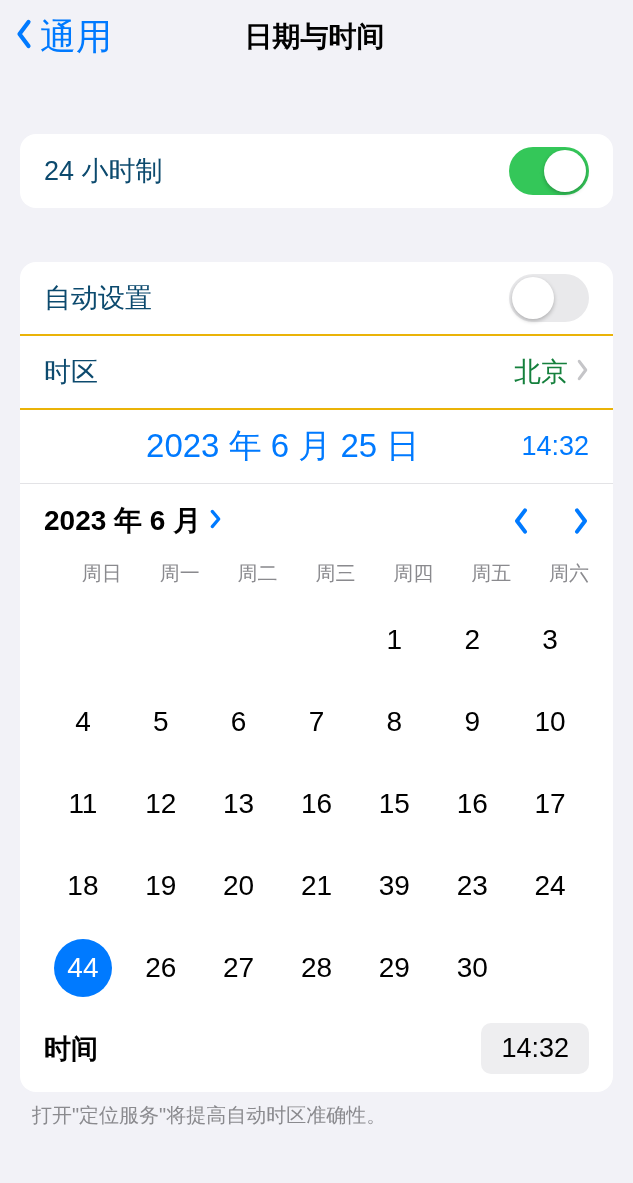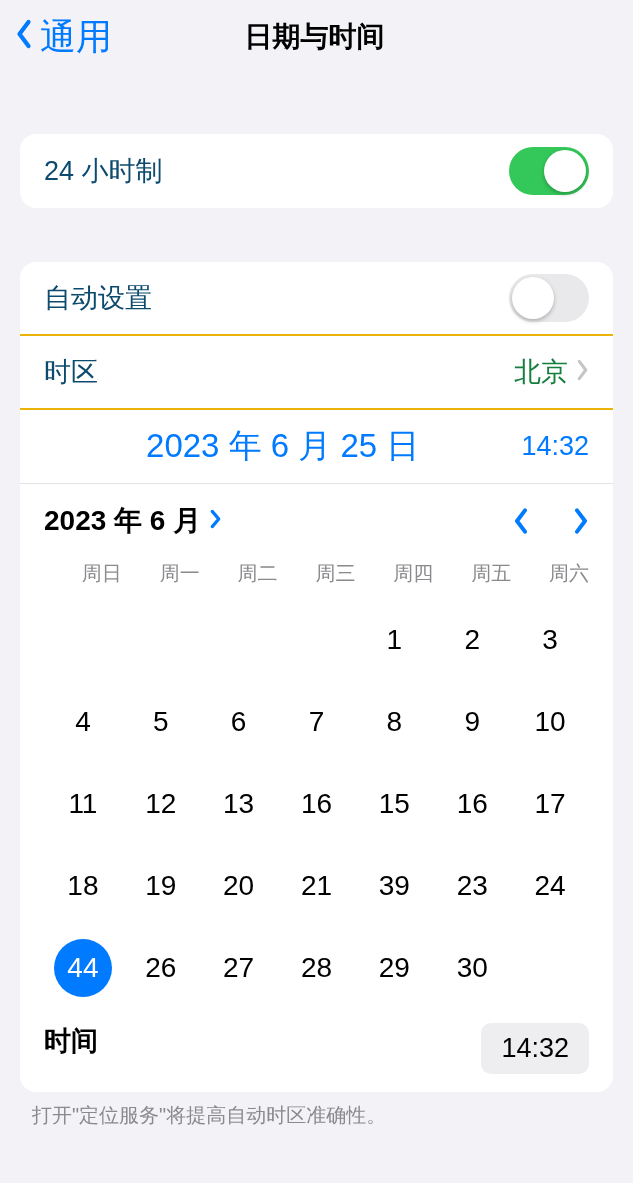--- a/index.html
+++ b/index.html
@@ -166,21 +166,21 @@
       background: #007aff;
       color: #fff;
       border-radius: 29px;
       width: 58px;
       margin: 0 auto;
     }
 
     
     .time-row {
       display: flex;
-      align-items: flex-start;
+      align-items: center;
       padding: 14px 24px 18px 24px;
     }
     .time-row .label {
       font-size: 27px;
       font-weight: 600;
       flex: 1;
     }
     .time-pill {
       background: #eeeef0;
       border-radius: 10px;

